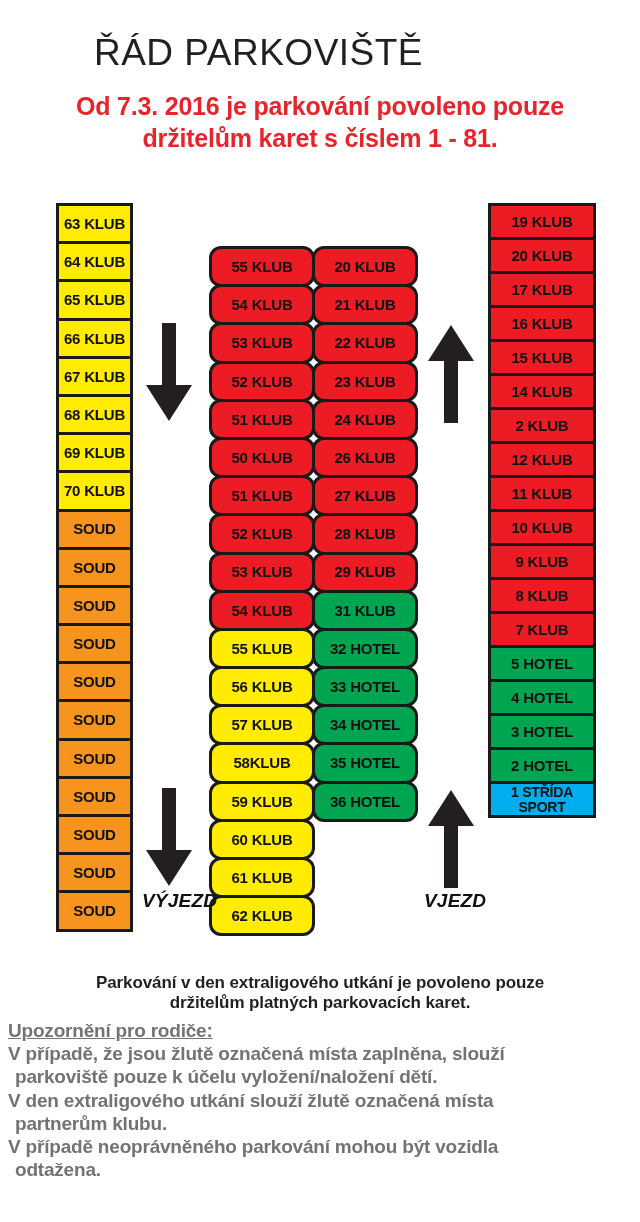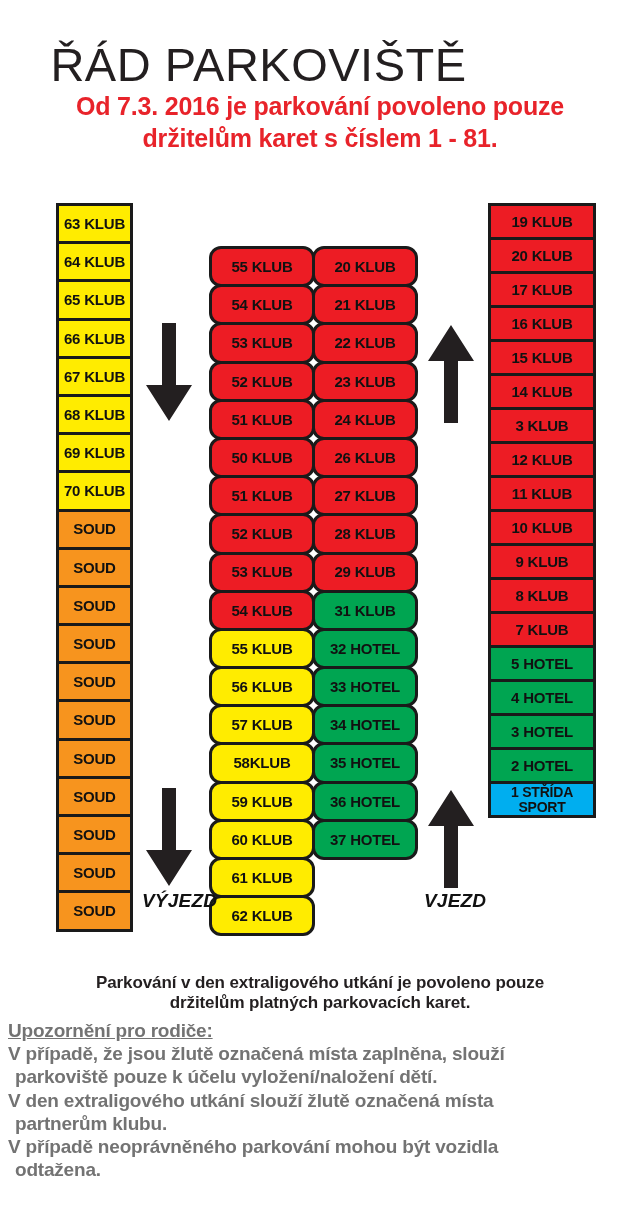--- a/index.html
+++ b/index.html
@@ -15,21 +15,21 @@
     overflow: hidden;
   }
 
   
   #page-title {
     position: absolute;
     top: 8px;
     left: 0;
     width: 517px;
     text-align: center;
-    font-size: 47px;
+    font-size: 37px;
     font-weight: 400;
     letter-spacing: 0.5px;
     color: #231f20;
     line-height: 1.1;
   }
   #subtitle {
     position: absolute;
     top: 90px;
     left: 0;
     width: 640px;
@@ -226,31 +226,30 @@
       <div class="lot-cell c-red">26 KLUB</div>
       <div class="lot-cell c-red">27 KLUB</div>
       <div class="lot-cell c-red">28 KLUB</div>
       <div class="lot-cell c-red">29 KLUB</div>
       <div class="lot-cell c-green">31 KLUB</div>
       <div class="lot-cell c-green">32 HOTEL</div>
       <div class="lot-cell c-green">33 HOTEL</div>
       <div class="lot-cell c-green">34 HOTEL</div>
       <div class="lot-cell c-green">35 HOTEL</div>
       <div class="lot-cell c-green">36 HOTEL</div>
-      <div class="lot-cell c-green">37 HOTEL</div>
     </div>
 
   <div class="lot-column" id="column-right">
       <div class="lot-cell c-red">19 KLUB</div>
       <div class="lot-cell c-red">20 KLUB</div>
       <div class="lot-cell c-red">17 KLUB</div>
       <div class="lot-cell c-red">16 KLUB</div>
       <div class="lot-cell c-red">15 KLUB</div>
       <div class="lot-cell c-red">14 KLUB</div>
-      <div class="lot-cell c-red">3 KLUB</div>
+      <div class="lot-cell c-red">2 KLUB</div>
       <div class="lot-cell c-red">12 KLUB</div>
       <div class="lot-cell c-red">11 KLUB</div>
       <div class="lot-cell c-red">10 KLUB</div>
       <div class="lot-cell c-red">9 KLUB</div>
       <div class="lot-cell c-red">8 KLUB</div>
       <div class="lot-cell c-red">7 KLUB</div>
       <div class="lot-cell c-green">5 HOTEL</div>
       <div class="lot-cell c-green">4 HOTEL</div>
       <div class="lot-cell c-green">3 HOTEL</div>
       <div class="lot-cell c-green">2 HOTEL</div>

